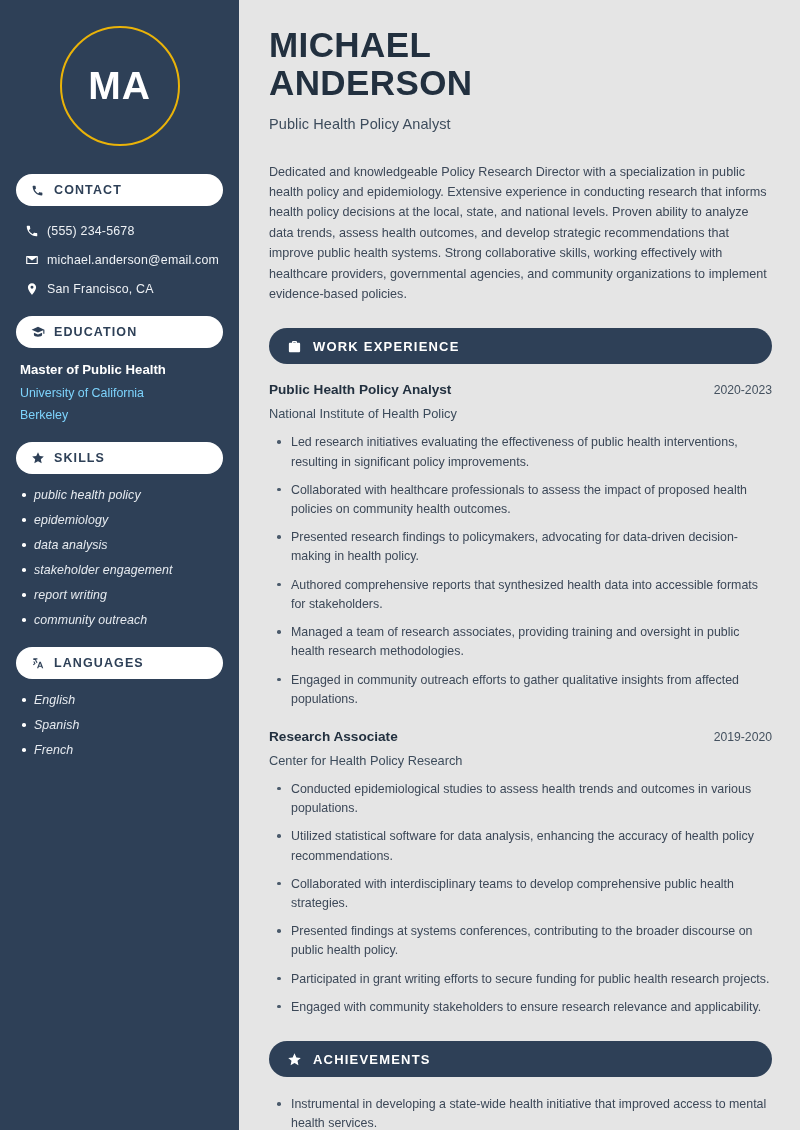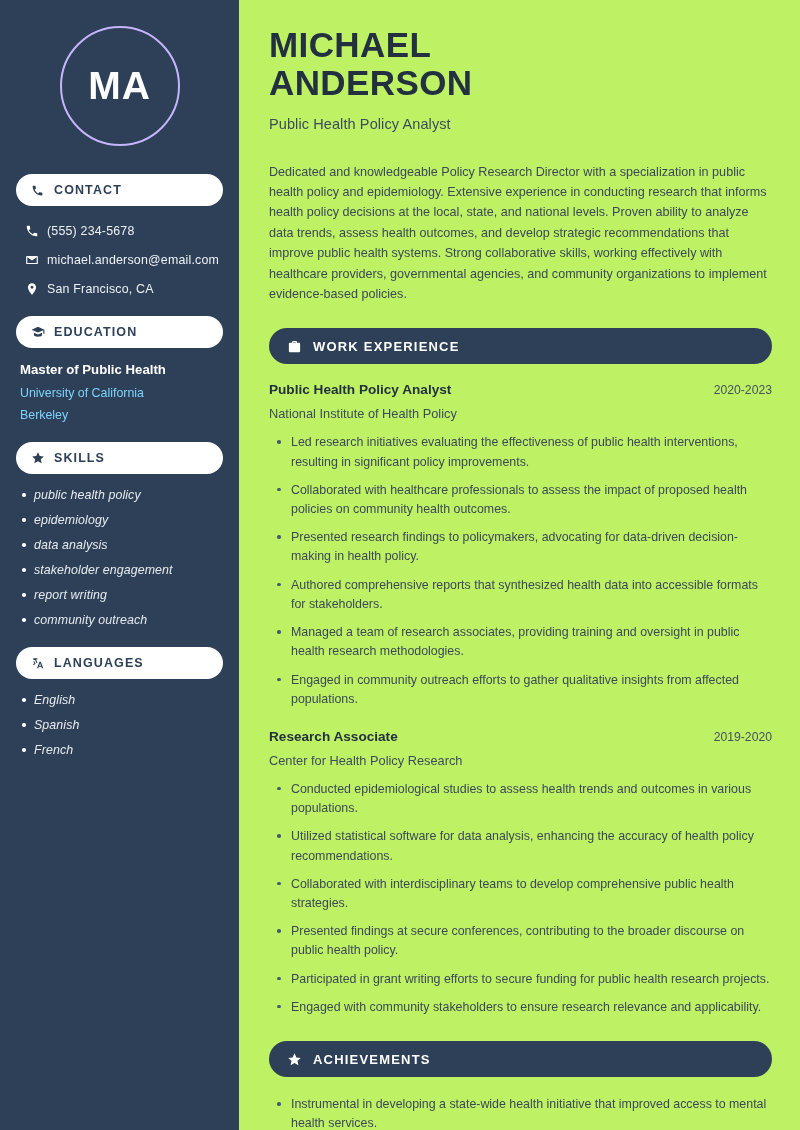--- a/index.html
+++ b/index.html
@@ -31,21 +31,21 @@
     display: flex;
     justify-content: center;
     align-items: center;
     margin-top: 26px;
     margin-bottom: 28px;
   }
   .avatar {
     width: 120px;
     height: 120px;
     border-radius: 50%;
-    border: 2px solid #c4b5fd;
+    border: 2px solid #eab308;
     display: flex;
     align-items: center;
     justify-content: center;
     font-size: 39px;
     font-weight: bold;
     letter-spacing: 1px;
     color: #ffffff;
   }
 
   .side-head {
@@ -113,21 +113,21 @@
     top: 5px;
     width: 3.5px;
     height: 3.5px;
     border-radius: 50%;
     background: #ffffff;
   }
 
   
   .main {
     flex: 1;
-    background: #bef264;
+    background: #e5e5e5;
     padding: 26px 28px 0 30px;
     position: relative;
   }
   .name {
     font-size: 35px;
     font-weight: bold;
     color: #22303f;
     line-height: 1.08;
     letter-spacing: .4px;
     text-transform: uppercase;
@@ -342,21 +342,21 @@
     <div class="job">
       <div class="job-top">
         <span class="job-role">Research Associate</span>
         <span class="job-dates">2019-2020</span>
       </div>
       <div class="job-org">Center for Health Policy Research</div>
       <ul class="bullets">
         <li>Conducted epidemiological studies to assess health trends and outcomes in various populations.</li>
         <li>Utilized statistical software for data analysis, enhancing the accuracy of health policy recommendations.</li>
         <li>Collaborated with interdisciplinary teams to develop comprehensive public health strategies.</li>
-        <li>Presented findings at secure conferences, contributing to the broader discourse on public health policy.</li>
+        <li>Presented findings at systems conferences, contributing to the broader discourse on public health policy.</li>
         <li>Participated in grant writing efforts to secure funding for public health research projects.</li>
         <li>Engaged with community stakeholders to ensure research relevance and applicability.</li>
       </ul>
     </div>
 
     <div class="sec-head">
       <span class="ico">
         <svg width="15" height="15" viewBox="0 0 24 24" fill="#ffffff">
             <path d="m12 2 3 6.6 7 .8-5.2 4.7 1.5 7-6.3-3.6L5.7 21l1.5-7L2 9.4l7-.8L12 2z"></path>
           </svg>

